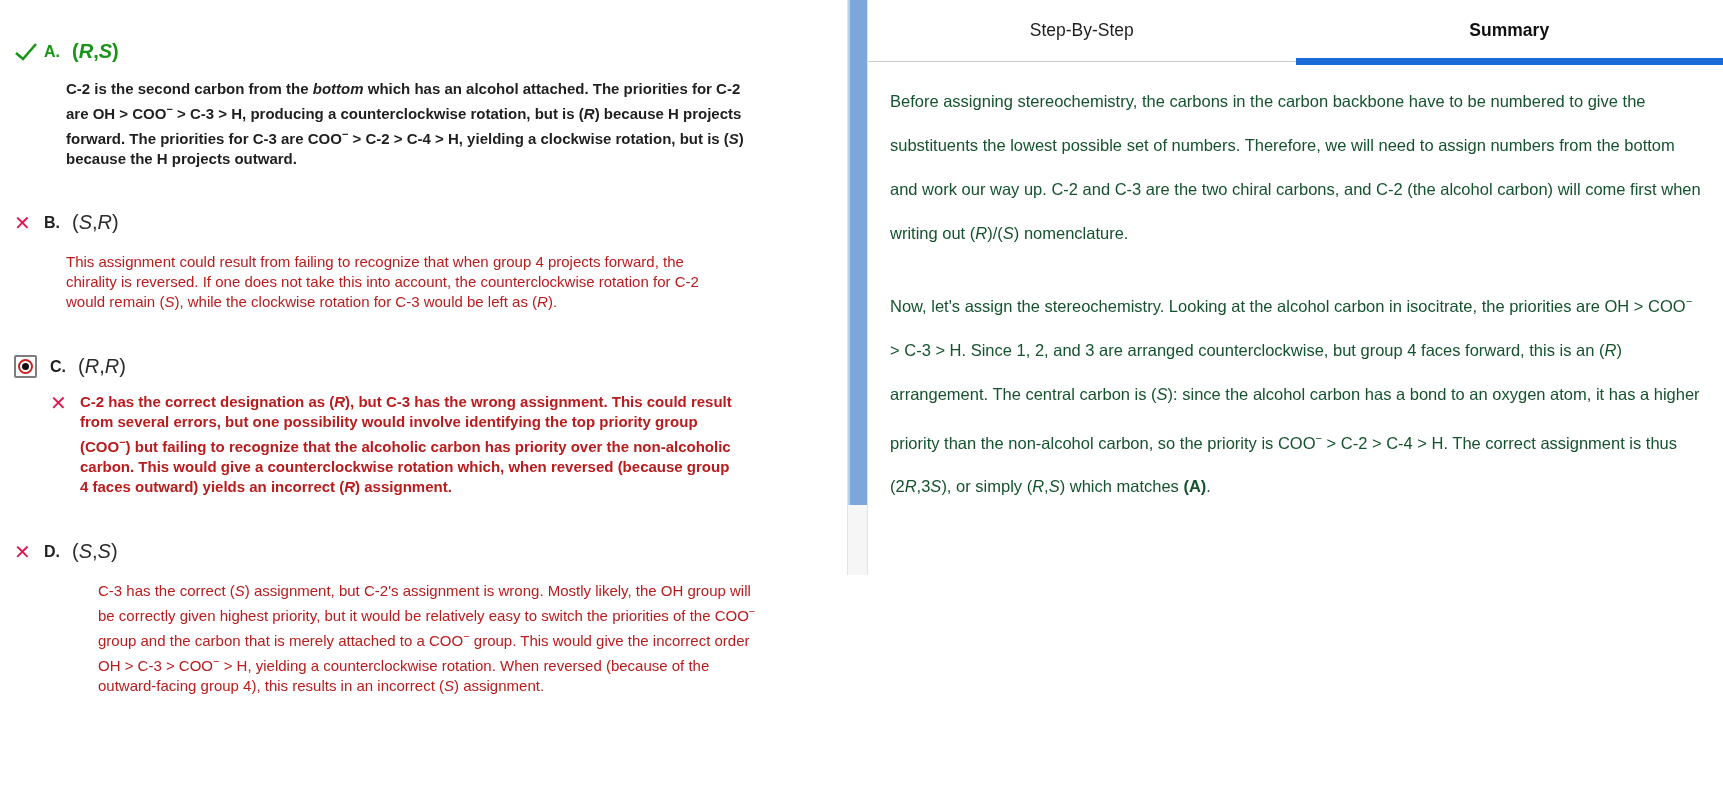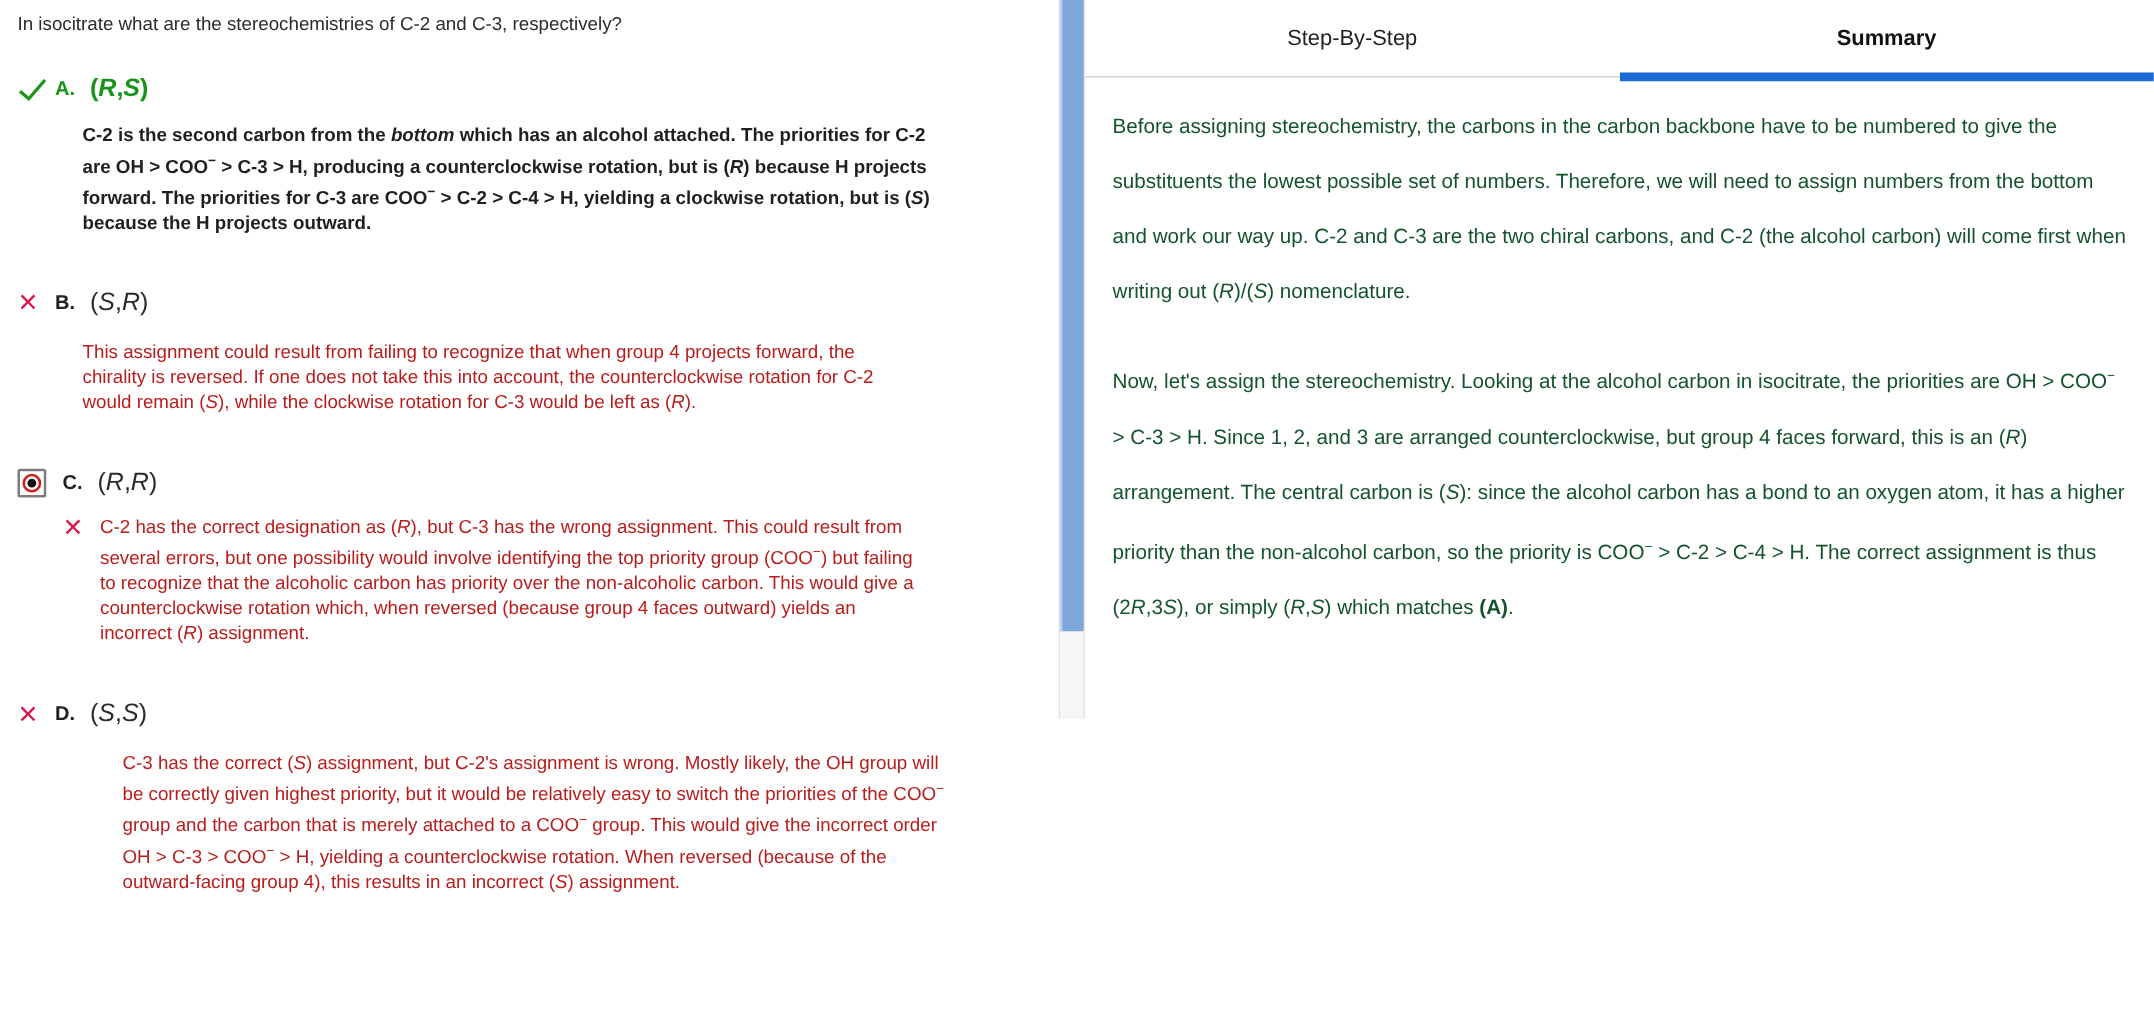--- a/index.html
+++ b/index.html
@@ -24,21 +24,21 @@
                display:flex; align-items:center; justify-content:center; background:#fff; cursor:pointer; }
   .radio-ring { width:15px; height:15px; border:2.5px solid #cf1f1f; border-radius:50%;
                 display:flex; align-items:center; justify-content:center; }
   .radio-dot { width:7px; height:7px; background:#111; border-radius:50%; }
 
   .expl { font-size:15px; line-height:20px; color:#b91c1c; }
   .expl-a { margin:16px 0 0 52px; width:682px; font-weight:bold; color:#1f1f1f; }
   .expl-b { margin:18px 0 0 52px; width:648px; }
   .expl-c-row { display:flex; margin:14px 0 0 36px; }
   .expl-c-row .x-icon { flex:0 0 30px; margin-top:1px; }
-  .expl-c { width:660px; }
+  .expl-c { width:660px;font-weight:bold; }
   .expl-d { margin:18px 0 0 84px; width:660px; }
 
   .row-a { margin-top:30px; }
   .row-b { margin-top:42px; }
   .row-c { margin-top:43px; }
   .row-d { margin-top:43px; }
 
   sup { font-size:11px; }
 
   
@@ -56,21 +56,20 @@
   .tab-indicator { position:absolute; left:0; right:0; bottom:-4px; height:7px; background:#1a6bd8; }
 
   .summary-content { padding:17px 18px 0 22px; }
   .summary-content p { font-size:16.5px; line-height:44px; color:#14532d; margin-bottom:24px; }
 </style>
 </head>
 <body>
 
 <div class="left-panel">
 
-  <div class="question">In isocitrate what are the stereochemistries of C-2 and C-3, respectively?</div>
 
   <div class="option-row row-a opt-a">
     <span class="icon-cell check-icon">
       <svg width="24" height="20" viewBox="0 0 24 20">
           <path d="M2 11 L9 17 L22 2" stroke="#189418" stroke-width="2.6" fill="none"></path>
         </svg>
     </span>
     <span class="opt-letter">A.</span>
     <span class="opt-value">(<i>R</i>,<i>S</i>)</span>
   </div>

